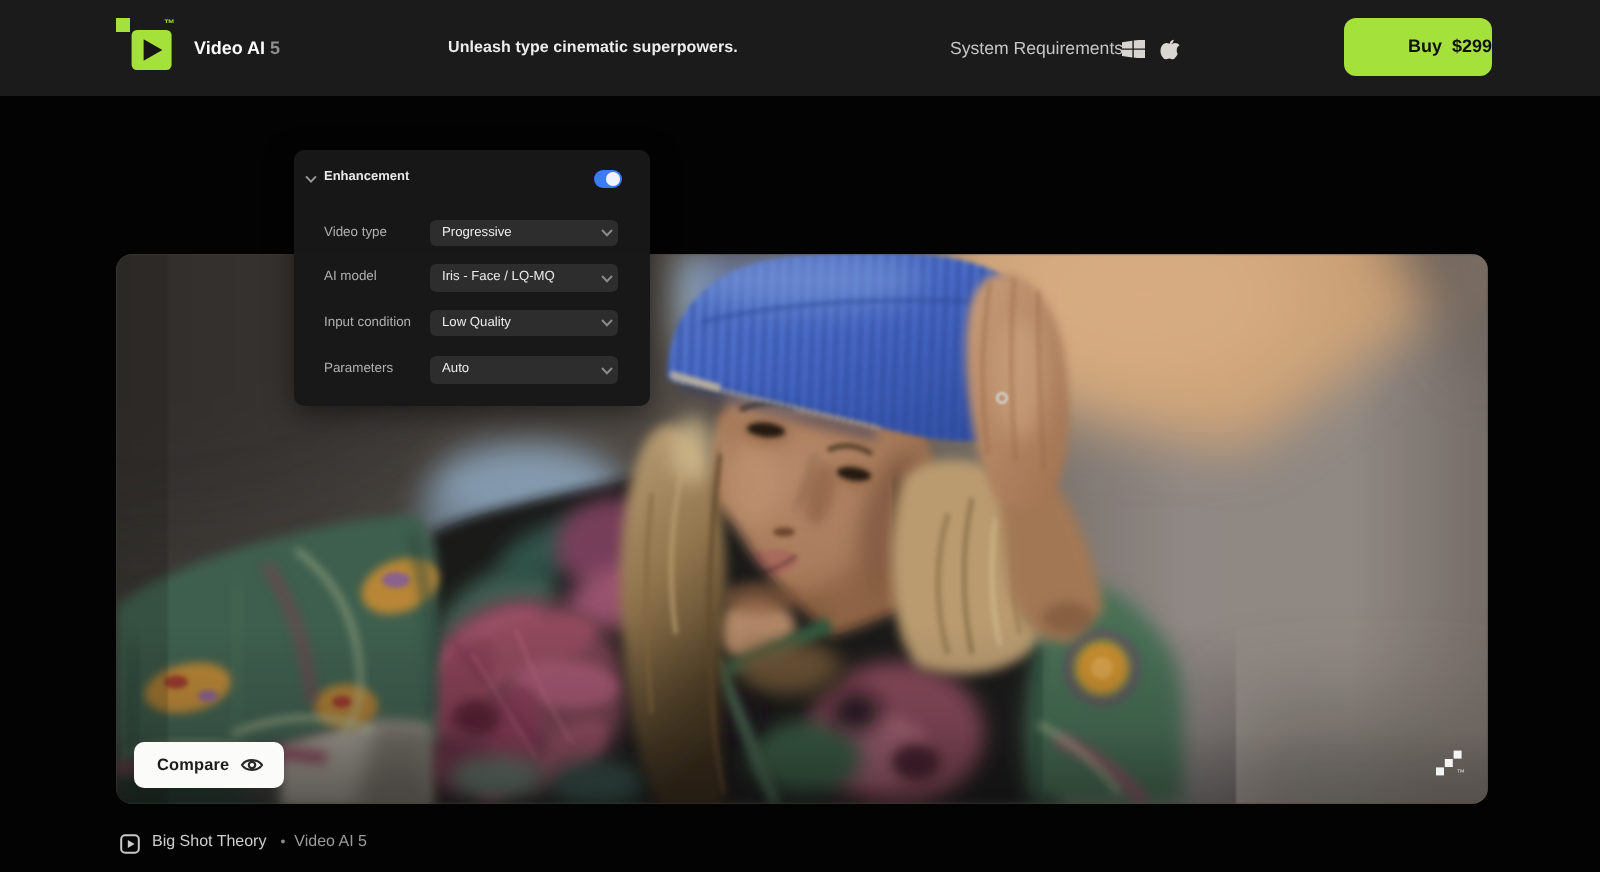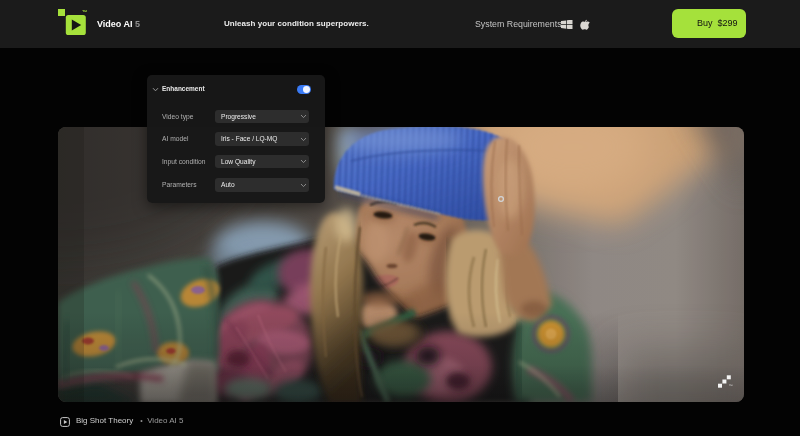--- a/index.html
+++ b/index.html
@@ -5,21 +5,21 @@
   html,body{margin:0;padding:0;width:800px;height:436px;background:#030303;overflow:hidden;}
   *{box-sizing:border-box;font-family:"Liberation Sans",sans-serif;}
   .abs{position:absolute;}
   #stage{position:relative;width:800px;height:314px;background:#030303;}
   #nav{position:absolute;left:0;top:0;width:800px;height:48px;background:#1b1b1b;}
   #brand{left:97px;top:19px;font-size:9px;font-weight:bold;color:#fdfdfd;line-height:10px;}
   #brand span{color:#8f8f8f;}
   #tagline{left:224px;top:19px;font-size:8px;font-weight:bold;color:#ededed;line-height:10px;letter-spacing:.05px;}
   #sysreq{left:452px;top:19px;font-size:8.8px;color:#c6c6c6;line-height:10px;margin-left:23px;}
   #buy{left:672px;top:9px;width:74px;height:29px;background:#a5e13b;border-radius:6px;color:#111;
-       font-size:9px;font-weight:normal;text-align:left;line-height:29px;padding-left:25px;}
+       font-size:9px;font-weight:bold;text-align:right;line-height:29px;}
   #photo{left:58px;top:127px;width:686px;height:275px;border-radius:8px;overflow:hidden;background:#44403c;}
   #photo svg{filter:blur(.4px);}
   #panel{left:147px;top:75px;width:178px;height:128px;background:rgba(23,23,23,.98);border-radius:5px;
          box-shadow:0 4px 14px rgba(0,0,0,.5);}
   .plabel{position:absolute;left:15px;font-size:6.7px;color:#b0b0b0;line-height:8px;}
   .psel{position:absolute;left:67.5px;width:94px;height:13.5px;background:#2d2d2d;border-radius:3px;
         color:#ececec;font-size:6.6px;line-height:13.5px;padding-left:6.5px;}
   .pchev{position:absolute;left:152.5px;}
   #ptitle{position:absolute;left:15px;top:85px;font-size:6.5px;font-weight:bold;color:#e9e9e9;line-height:8px;}
   #toggle{position:absolute;left:150px;top:10px;width:13.5px;height:8.6px;background:#3a7bf6;border-radius:4.6px;}
@@ -34,21 +34,21 @@
 <body>
 <div id="stage">
   <div id="nav">
     <svg class="abs" style="left:57px;top:7px" width="36" height="32" viewBox="0 0 36 32">
       <rect x="1" y="2" width="7" height="7" fill="#a5e13b"></rect>
       <rect x="8.8" y="8" width="20" height="20" rx="2.6" fill="#a5e13b"></rect>
       <path d="M14.8 12.6 L14.8 23.4 L24.2 18 Z" fill="#161616"></path>
       <text x="25" y="6.6" font-size="5.4" fill="#a5e13b" font-weight="bold">™</text>
     </svg>
     <div class="abs" id="brand">Video AI <span>5</span></div>
-    <div class="abs" id="tagline">Unleash your condition superpowers.</div>
+    <div class="abs" id="tagline">Unleash type cinematic superpowers.</div>
     <div class="abs" id="sysreq">System Requirements</div>
     <svg class="abs" style="left:561px;top:20px" width="12" height="9" viewBox="0 0 12 9">
       <polygon points="0,1.1 5.2,0.4 5.2,4.2 0,4.2" fill="#d8d5d0"></polygon>
         <polygon points="5.9,0.3 11.5,-0.4 11.5,4.2 5.9,4.2" fill="#d8d5d0"></polygon>
       <polygon points="0,4.9 5.2,4.9 5.2,8.7 0,8" fill="#d8d5d0"></polygon>
         <polygon points="5.9,4.9 11.5,4.9 11.5,9.5 5.9,8.8" fill="#d8d5d0"></polygon>
     </svg>
     <svg class="abs" style="left:580px;top:18.5px" width="10" height="11" viewBox="0 0 24 28">
       <path fill="#dad7d2" d="M16.6 2.2c.2 1.4-.4 2.8-1.2 3.8-.9 1.1-2.3 1.9-3.7 1.8-.2-1.3.5-2.7 1.3-3.6.9-1 2.4-1.8 3.6-2z"></path>
       <path fill="#dad7d2" d="M21.8 20.1c-.6 1.4-.9 2-1.7 3.2-1.1 1.7-2.7 3.9-4.6 3.9-1.7 0-2.2-1.1-4.5-1.1s-2.8 1.1-4.5 1.1c-1.9 0-3.4-1.9-4.5-3.6C-1.1 18.9-.4 13 1.7 9.9 3.2 7.7 5.5 6.4 7.7 6.4c2.2 0 3.6 1.2 5.5 1.2 1.8 0 2.9-1.2 5.5-1.2 1.9 0 4 1.1 5.5 2.9-4.8 2.6-4 9.3-2.4 10.8z"></path>
@@ -293,20 +293,26 @@
     <svg class="pchev" style="top:84px" width="7" height="5" viewBox="0 0 7 5">
         <polyline points="1,1 3.5,3.6 6,1" fill="none" stroke="#8a8a8a" stroke-width="1"></polyline>
       </svg>
     <div class="plabel" style="top:106px">Parameters</div>
     <div class="psel" style="top:103px">Auto</div>
     <svg class="pchev" style="top:107.5px" width="7" height="5" viewBox="0 0 7 5">
         <polyline points="1,1 3.5,3.6 6,1" fill="none" stroke="#8a8a8a" stroke-width="1"></polyline>
       </svg>
   </div>
 
+  <div class="abs" id="compare">Compare
+    <svg class="abs" style="left:53px;top:7px" width="12" height="9" viewBox="0 0 12 9">
+      <path d="M1,4.5 C3,1.3 9,1.3 11,4.5 C9,7.7 3,7.7 1,4.5 Z" fill="none" stroke="#2a2a2a" stroke-width="1.1"></path>
+      <circle cx="6" cy="4.5" r="1.6" fill="none" stroke="#2a2a2a" stroke-width="1.1"></circle>
+    </svg>
+  </div>
 
   <svg class="abs" style="left:716px;top:374px" width="22" height="16" viewBox="0 0 22 16">
     <rect x="2" y="9.7" width="4" height="4" fill="#f4f4f4"></rect>
     <rect x="6.4" y="5.5" width="4" height="4" fill="#f4f4f4"></rect>
     <rect x="10.8" y="1.3" width="4" height="4" fill="#f4f4f4"></rect>
     <text x="12.4" y="13.4" font-size="4" fill="#dedede">™</text>
   </svg>
 
   <svg class="abs" style="left:60px;top:416.5px" width="10" height="10" viewBox="0 0 10 10">
     <rect x="0.6" y="0.6" width="8.8" height="8.8" rx="2" fill="none" stroke="#c9c9c9" stroke-width="1"></rect>

